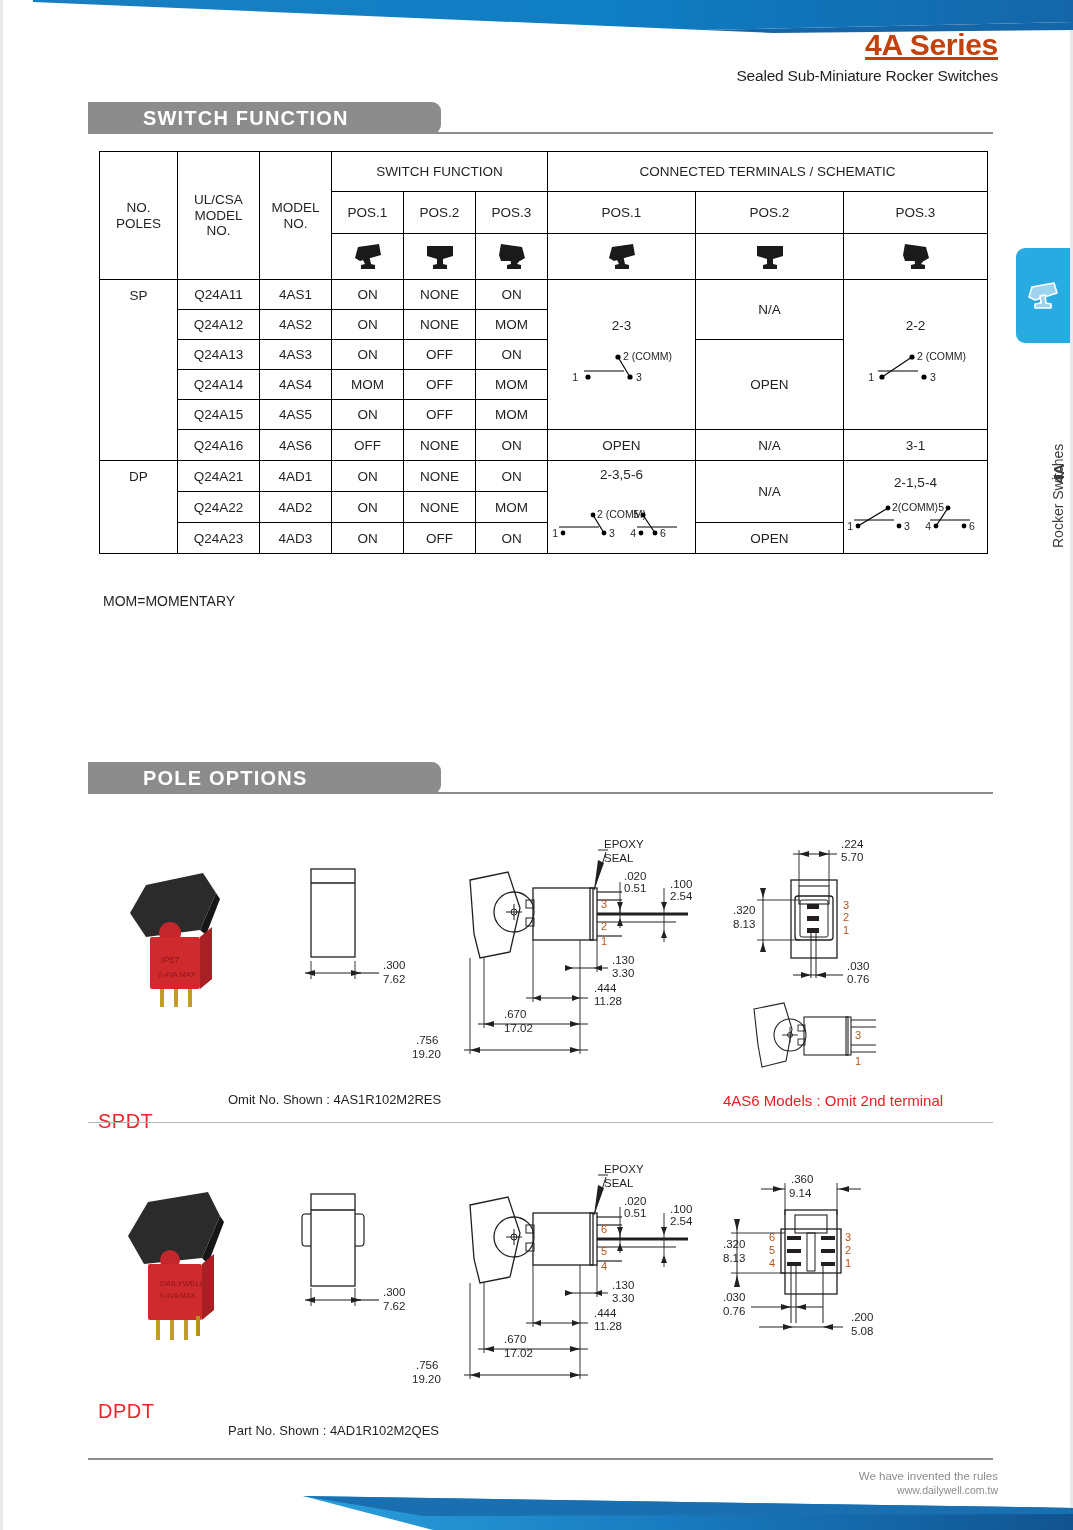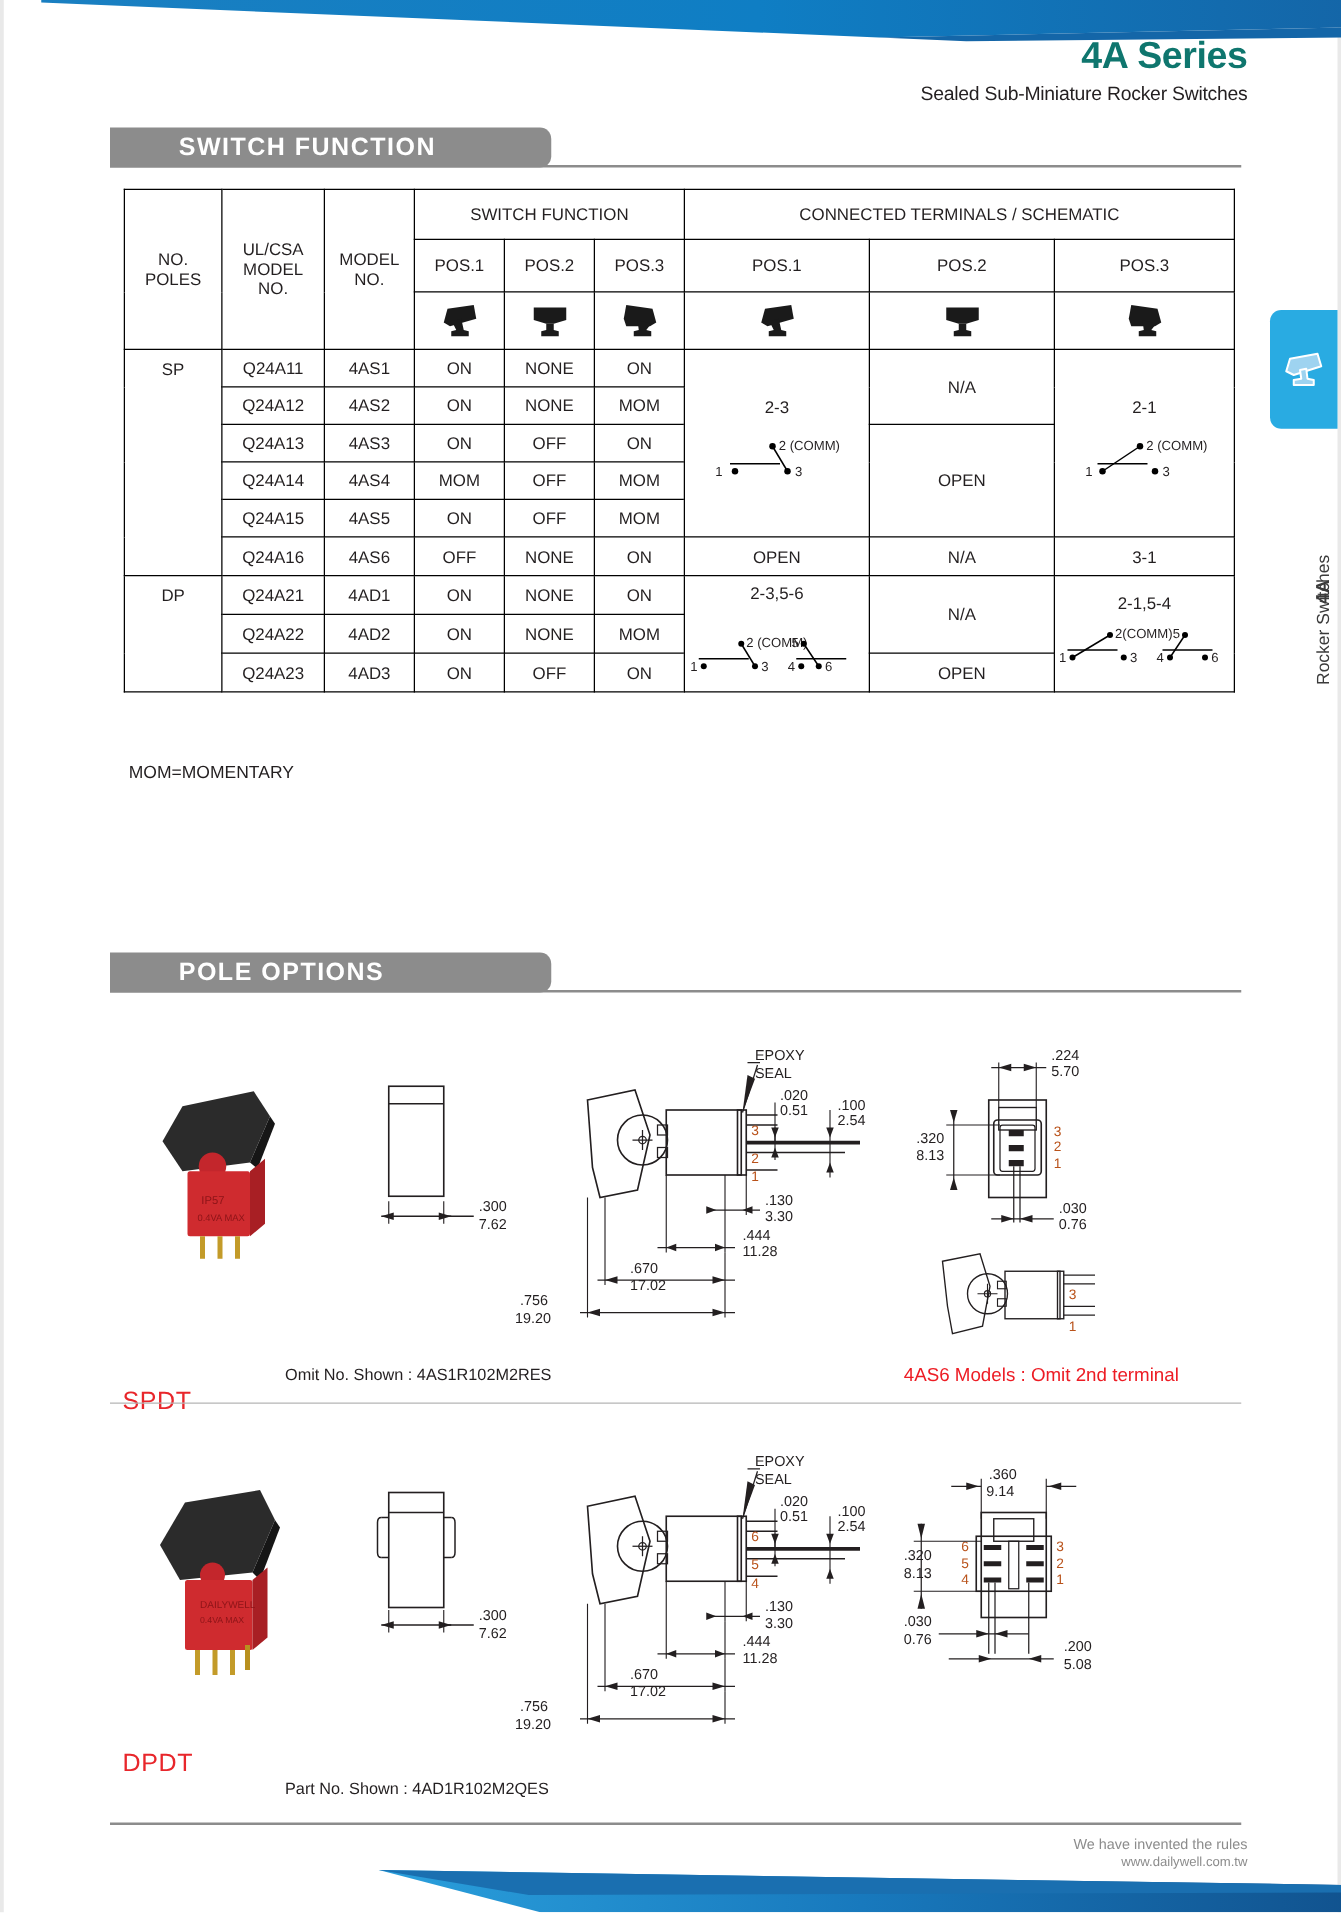--- a/index.html
+++ b/index.html
@@ -16,21 +16,21 @@
     border-left:3px solid #e9e9e9;
     border-right:3px solid #e9e9e9;
   }
   
   .topblue { position:absolute; left:0; top:0; width:1073px; height:40px; overflow:hidden; }
   .botblue { position:absolute; left:0; bottom:0; width:1073px; height:44px; overflow:hidden; }
 
   
   .hdr { position:absolute; right:72px; top:30px; text-align:right; }
   .hdr .series {
-    font-size:30px; font-weight:bold; color:#0f766e; letter-spacing:-0.3px; line-height:1;
+    font-size:30px; font-weight:bold; color:#c2410c; letter-spacing:-0.3px; line-height:1;text-decoration:underline;
   }
   .hdr .sub { font-size:15.5px; color:#231f20; margin-top:7px; letter-spacing:-0.2px; }
 
   
   .secbar { position:absolute; height:32px; }
   .secbar .tab {
     position:absolute; left:0; top:0; height:32px; width:353px;
     background:#8c8c8c; border-radius:0 9px 9px 0;
     color:#fff; font-size:20px; font-weight:bold; letter-spacing:1.2px;
     display:flex; align-items:center; padding-left:55px;
@@ -43,21 +43,21 @@
   .tbl {
     position:absolute; border-collapse:collapse; table-layout:fixed;
     font-size:13.5px; color:#231f20;
   }
   .tbl td, .tbl th {
     border:1px solid #000; text-align:center; vertical-align:middle;
     font-weight:normal; padding:0;
   }
   .hcell { font-size:13.5px; line-height:1.18; }
   .rockicon { display:block; margin:0 auto; }
-  .note { position:absolute; font-size:14px;margin-top:16px; }
+  .note { position:absolute; font-size:14px; }
   .schemlabel { font-size:13.5px; }
 
   
   .sidetab { position:absolute; right:0; top:248px; width:70px; }
   .sidetab .cyan {
     width:54px; height:95px; background:#29abe2; border-radius:9px 0 0 9px;
     display:flex; align-items:center; justify-content:center; margin-left:16px;
   }
   .sidetab .vtext {
     width:54px; margin-left:16px; height:200px; position:relative;
@@ -215,21 +215,21 @@
             <circle cx="36" cy="30" r="2.6" fill="#000"></circle>
             <text class="dimtxt-s" x="71" y="10" dominant-baseline="middle">2 (COMM)</text>
             <text class="dimtxt-s" x="26" y="31" text-anchor="end" dominant-baseline="middle">1</text>
             <text class="dimtxt-s" x="84" y="31" dominant-baseline="middle">3</text>
           </svg>
         </td>
 
         <td rowspan="2">N/A</td>
 
         <td rowspan="5">
-          <div class="schemlabel" style="margin-bottom:14px">2-1</div>
+          <div class="schemlabel" style="margin-bottom:14px">2-2</div>
           <svg width="140" height="44" viewBox="0 0 140 44" style="margin:0 auto">
             <line x1="32" y1="24" x2="72" y2="24" stroke="#000" stroke-width="1.2"></line>
             <line x1="36" y1="30" x2="66" y2="10" stroke="#000" stroke-width="1.2"></line>
             <circle cx="66" cy="10" r="2.6" fill="#000"></circle>
             <circle cx="78" cy="30" r="2.6" fill="#000"></circle>
             <circle cx="36" cy="30" r="2.6" fill="#000"></circle>
             <text class="dimtxt-s" x="71" y="10" dominant-baseline="middle">2 (COMM)</text>
             <text class="dimtxt-s" x="28" y="31" text-anchor="end" dominant-baseline="middle">1</text>
             <text class="dimtxt-s" x="84" y="31" dominant-baseline="middle">3</text>
           </svg>

